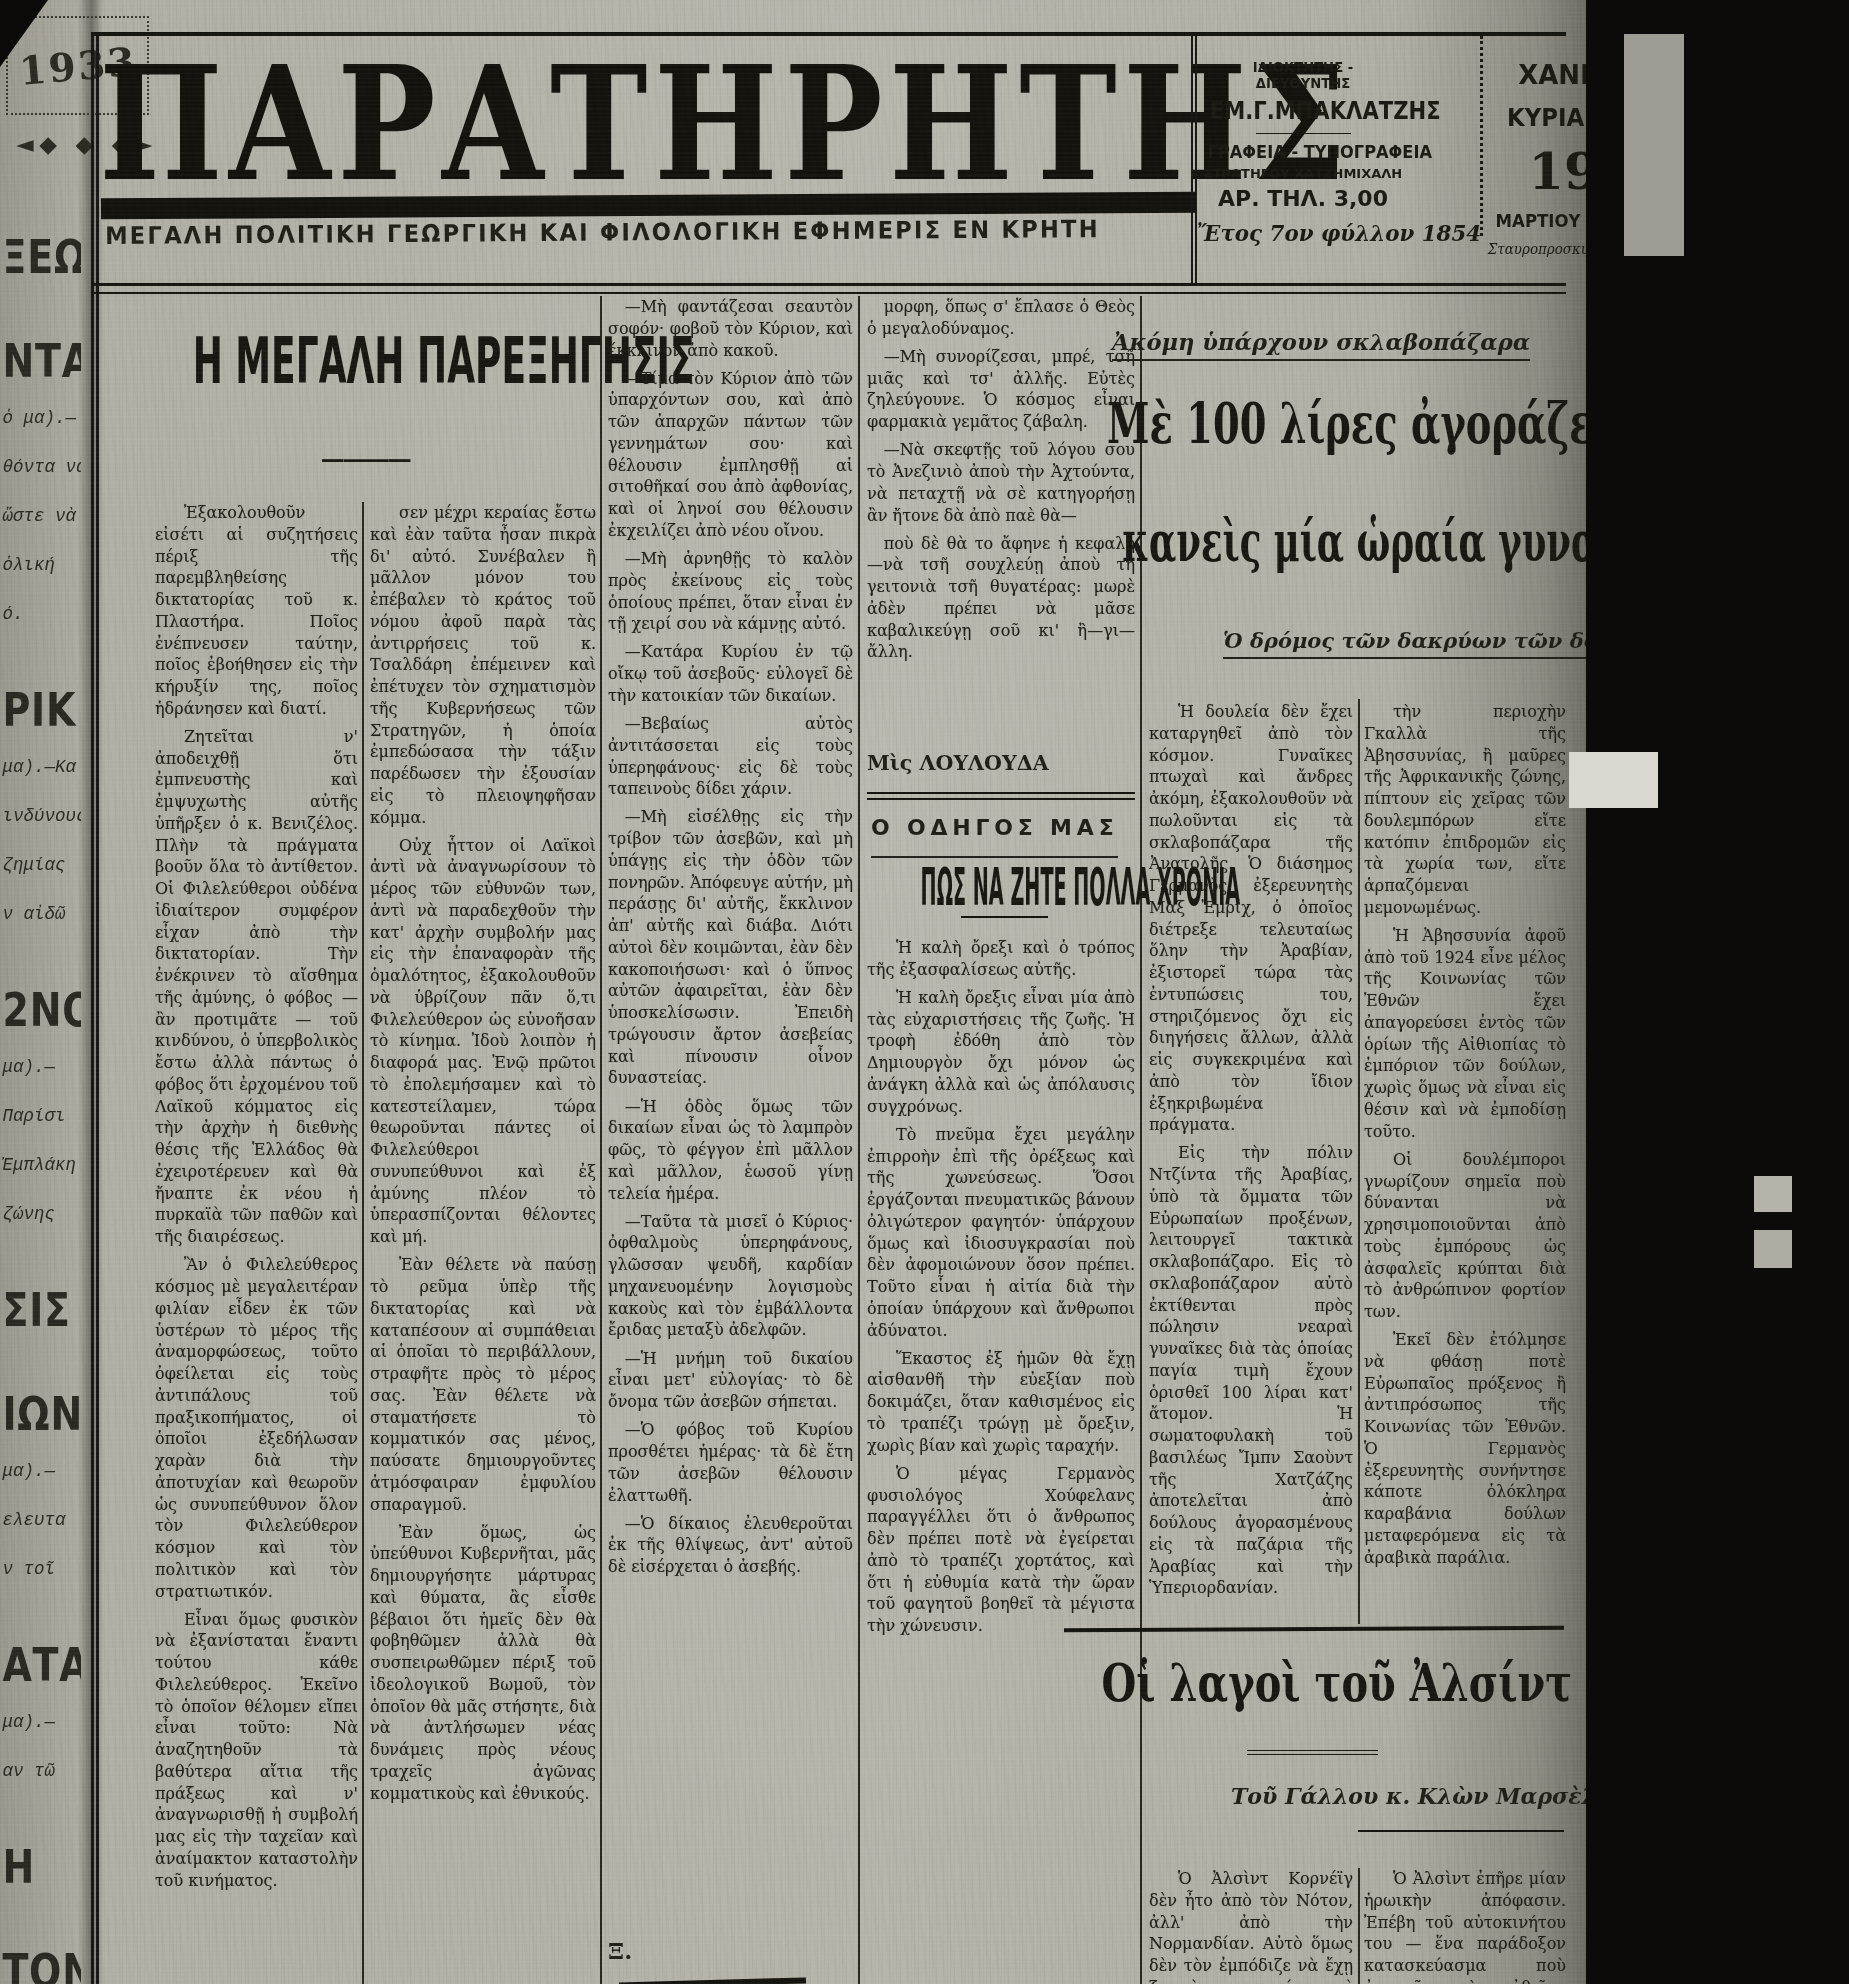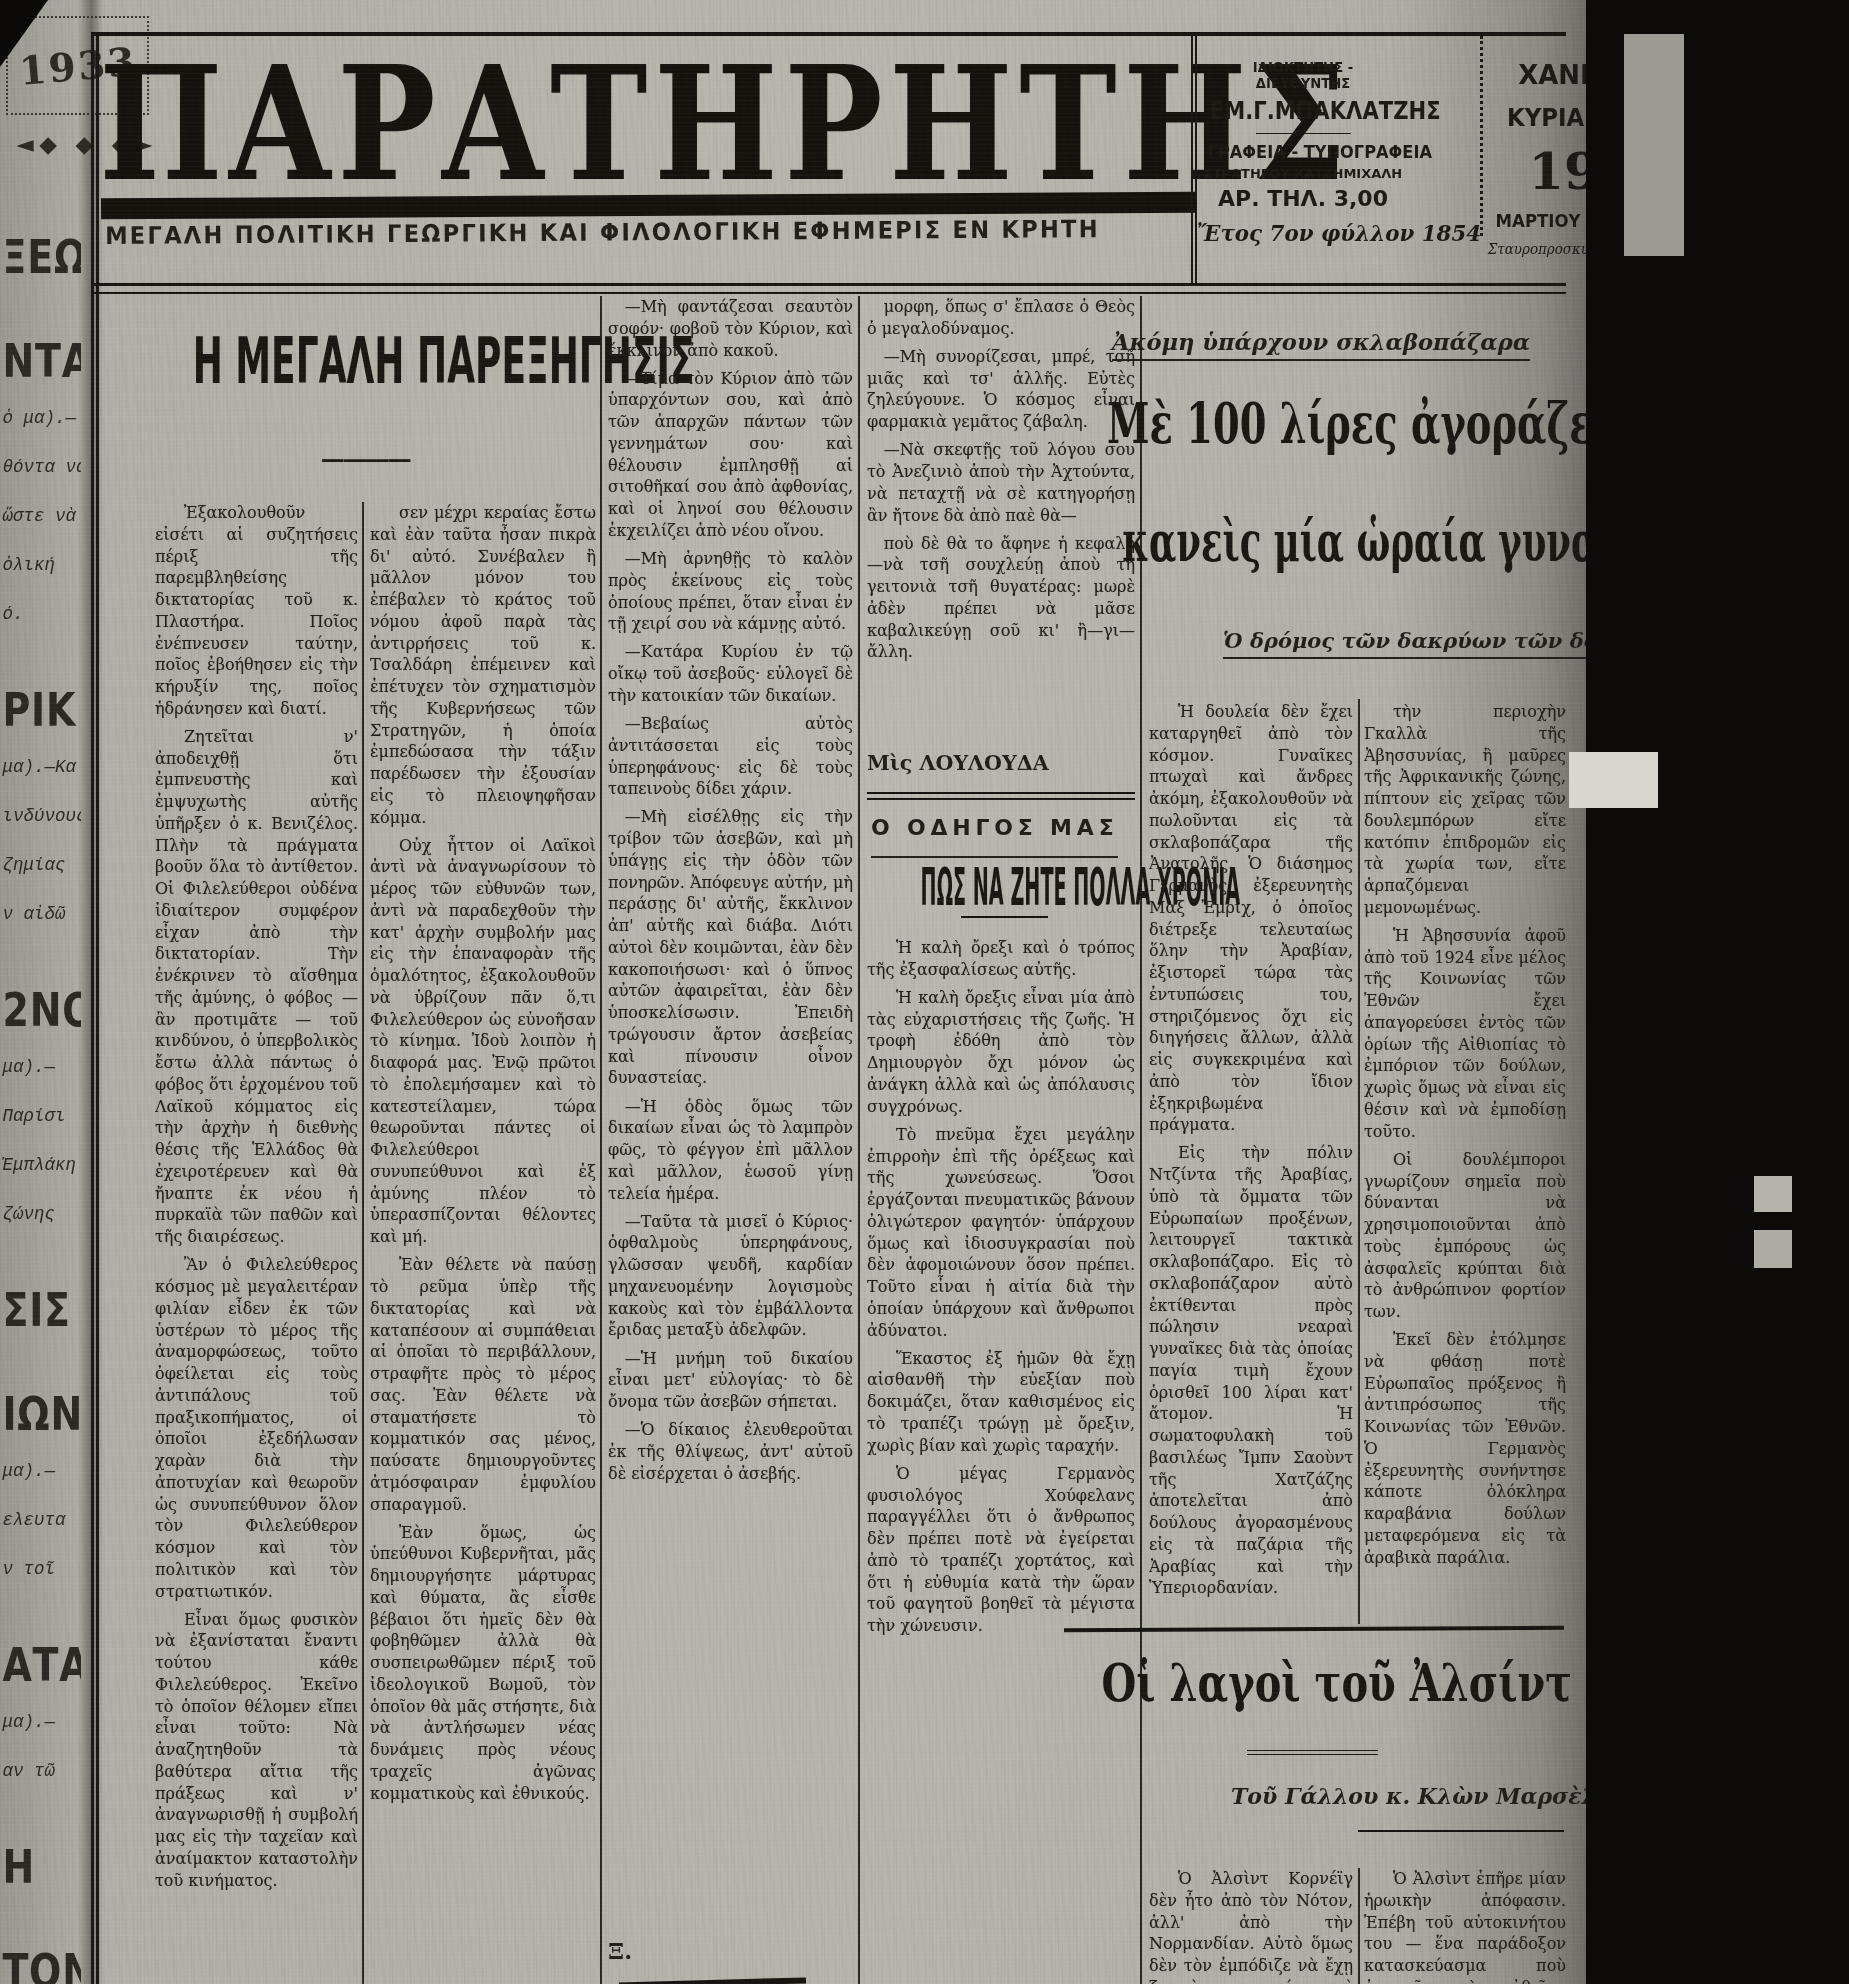--- a/index.html
+++ b/index.html
@@ -189,20 +189,21 @@
 
     <p class="hang">—Μὴ φαντάζεσαι σεαυτὸν σοφόν· φοβοῦ τὸν Κύριον, καὶ ἔκκλινον ἀπὸ κακοῦ.</p>
         <p class="hang">—Τίμα τὸν Κύριον ἀπὸ τῶν ὑπαρχόντων σου, καὶ ἀπὸ τῶν ἀπαρχῶν πάντων τῶν γεννημάτων σου· καὶ θέλουσιν ἐμπλησθῇ αἱ σιτοθῆκαί σου ἀπὸ ἀφθονίας, καὶ οἱ ληνοί σου θέλουσιν ἐκχειλίζει ἀπὸ νέου οἴνου.</p>
         <p class="hang">—Μὴ ἀρνηθῇς τὸ καλὸν πρὸς ἐκείνους εἰς τοὺς ὁποίους πρέπει, ὅταν εἶναι ἐν τῇ χειρί σου νὰ κάμνῃς αὐτό.</p>
         <p class="hang">—Κατάρα Κυρίου ἐν τῷ οἴκῳ τοῦ ἀσεβοῦς· εὐλογεῖ δὲ τὴν κατοικίαν τῶν δικαίων.</p>
         <p class="hang">—Βεβαίως αὐτὸς ἀντιτάσσεται εἰς τοὺς ὑπερηφάνους· εἰς δὲ τοὺς ταπεινοὺς δίδει χάριν.</p>
         <p class="hang">—Μὴ εἰσέλθῃς εἰς τὴν τρίβον τῶν ἀσεβῶν, καὶ μὴ ὑπάγῃς εἰς τὴν ὁδὸν τῶν πονηρῶν. Ἀπόφευγε αὐτήν, μὴ περάσῃς δι' αὐτῆς, ἔκκλινον ἀπ' αὐτῆς καὶ διάβα. Διότι αὐτοὶ δὲν κοιμῶνται, ἐὰν δὲν κακοποιήσωσι· καὶ ὁ ὕπνος αὐτῶν ἀφαιρεῖται, ἐὰν δὲν ὑποσκελίσωσιν. Ἐπειδὴ τρώγουσιν ἄρτον ἀσεβείας καὶ πίνουσιν οἶνον δυναστείας.</p>
         <p class="hang">—Ἡ ὁδὸς ὅμως τῶν δικαίων εἶναι ὡς τὸ λαμπρὸν φῶς, τὸ φέγγον ἐπὶ μᾶλλον καὶ μᾶλλον, ἑωσοῦ γίνῃ τελεία ἡμέρα.</p>
         <p class="hang">—Ταῦτα τὰ μισεῖ ὁ Κύριος· ὀφθαλμοὺς ὑπερηφάνους, γλῶσσαν ψευδῆ, καρδίαν μηχανευομένην λογισμοὺς κακοὺς καὶ τὸν ἐμβάλλοντα ἔριδας μεταξὺ ἀδελφῶν.</p>
         <p class="hang">—Ἡ μνήμη τοῦ δικαίου εἶναι μετ' εὐλογίας· τὸ δὲ ὄνομα τῶν ἀσεβῶν σήπεται.</p>
+        <p class="hang">—Ὁ φόβος τοῦ Κυρίου προσθέτει ἡμέρας· τὰ δὲ ἔτη τῶν ἀσεβῶν θέλουσιν ἐλαττωθῆ.</p>
         <p class="hang">—Ὁ δίκαιος ἐλευθεροῦται ἐκ τῆς θλίψεως, ἀντ' αὐτοῦ δὲ εἰσέρχεται ὁ ἀσεβής.</p>
       </section>
     <div class="sig" style="left:608px;top:1937px;width:238px;font-size:23px;">Ξ.</div>
 
     <div class="rule" style="left:619px;top:1980px;width:187px;height:6.4px;transform:rotate(-1.6deg);"></div>
 
     <section class="col" style="left:867px;top:296px;width:268px;height:453px;">
 
     <p class="hang">μορφη, ὅπως σ' ἔπλασε ὁ Θεὸς ὁ μεγαλοδύναμος.</p>
         <p class="hang">—Μὴ συνορίζεσαι, μπρέ, τσῆ μιᾶς καὶ τσ' ἀλλῆς. Εὐτὲς ζηλεύγουνε. Ὁ κόσμος εἶναι φαρμακιὰ γεμᾶτος ζάβαλη.</p>

